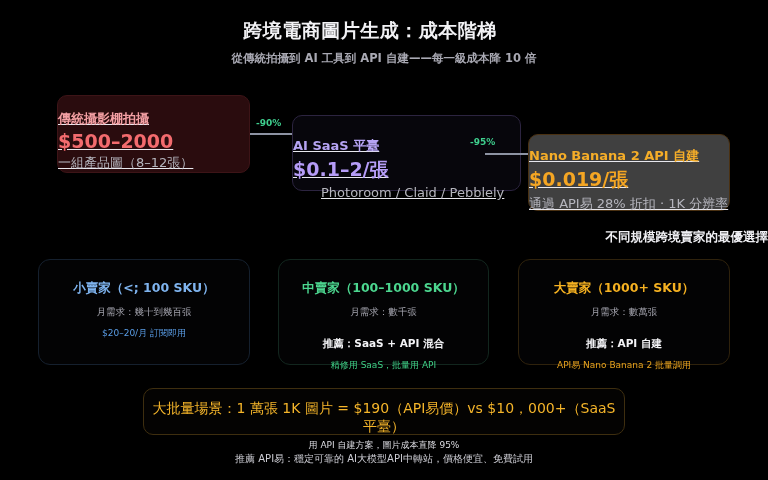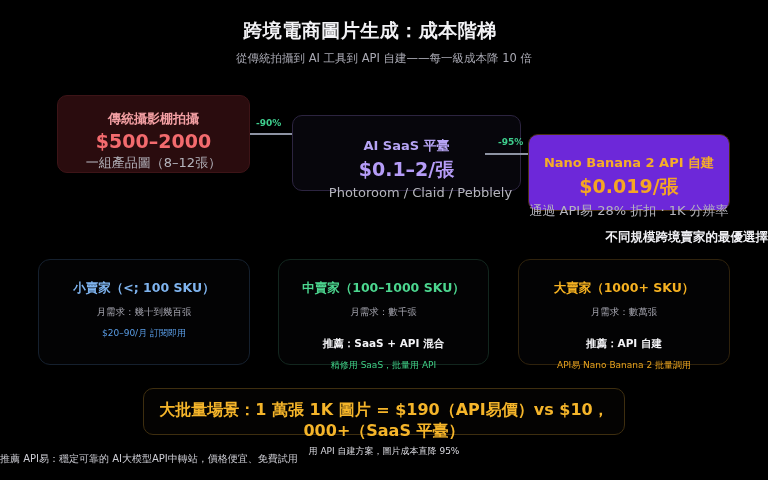--- a/index.html
+++ b/index.html
@@ -1,37 +1,37 @@
 <!DOCTYPE html>
 <html><head>
 <meta charset="utf-8">
 <style>
   * { box-sizing: border-box; margin: 0; padding: 0; }
   html, body { width: 768px; height: 480px; background: #000; overflow: hidden; }
   body { position: relative; font-family: "DejaVu Sans", "Liberation Sans", sans-serif; color: #e8e8ee; }
 
   .title { position: absolute; left: 0; width: 740px; top: 18px; text-align: center; font-size: 19px; font-weight: bold; color: #f2f2f5; letter-spacing: 0.5px; }
-  .subtitle { position: absolute; left: 0; width: 768px; top: 51px; text-align: center; font-size: 11.5px; color: #a9a9b3; }
+  .subtitle { position: absolute; left: 0; width: 768px; top: 51px; text-align: center; font-size: 11.5px; color: #a9a9b3; font-weight: bold; }
 
-  .card { position: absolute; border-radius: 10px; text-align: center; }
+  .card { position: absolute; border-radius: 10px; text-align: left; text-decoration: underline; }
   .card .c-title { font-size: 13px; font-weight: bold; }
   .card .c-price { font-weight: bold; }
   .card .c-note { font-size: 13px; color: #b5b5bd; }
 
   #tier-1 { left: 57px; top: 95px; width: 193px; height: 78px; background: #2a0c0e; border: 1px solid #3d1417; padding-top: 14px; }
   #tier-1 .c-title { color: #f4a0a4; }
   #tier-1 .c-price { color: #f36b6e; font-size: 19px; margin-top: 2px; }
   #tier-1 .c-note { margin-top: 2px; }
 
   #tier-2 { left: 292px; top: 115px; width: 229px; height: 76px; background: #07060c; border: 1px solid #2c2440; padding-top: 21px; }
   #tier-2 .c-title { color: #b6a4f4; }
   #tier-2 .c-price { color: #b59cf7; font-size: 19px; margin-top: 2px; }
   #tier-2 .c-note { margin-top: 2px; margin-left: 28px; }
 
-  #tier-3 { left: 528px; top: 134px; width: 202px; height: 77px; background: #6d28d9; border: 1px solid #4a3112; padding-top: 19px; }
+  #tier-3 { left: 528px; top: 134px; width: 202px; height: 77px; background: #404040; border: 1px solid #4a3112; padding-top: 12px; }
   #tier-3 .c-title { color: #f5ad28; }
   #tier-3 .c-price { color: #f5a623; font-size: 19px; margin-top: 2px; }
   #tier-3 .c-note { margin-top: 2px; }
 
   .connector { position: absolute; height: 2px; background: #8d93a3; }
   .conn-label { position: absolute; font-size: 9px; font-weight: bold; color: #3ecf8e; }
 
   .section-title { position: absolute; left: 0; width: 768px; top: 229px; text-align: right; font-size: 12.5px; font-weight: bold; color: #f0f0f4; }
 
   .seg { position: absolute; top: 259px; height: 106px; border-radius: 12px; background: #030304; text-align: center; padding-top: 20px; }
@@ -44,24 +44,24 @@
   #seg-small .s-title { color: #7fb4ef; }
   #seg-small .s-detail { color: #5a9de6; }
   #seg-mid { left: 278px; width: 211px; border: 1px solid #12261e; }
   #seg-mid .s-title { color: #4cd68f; }
   #seg-mid .s-detail { color: #3fcf86; }
   #seg-large { left: 518px; width: 212px; border: 1px solid #2f220c; }
   #seg-large .s-title { color: #f5b121; }
   #seg-large .s-detail { color: #e8a31e; }
 
   .highlight { position: absolute; left: 143px; top: 388px; width: 482px; height: 47px; border: 1px solid #3e2e0f; border-radius: 10px; background: #040302; text-align: center; padding-top: 11px; }
-  .highlight .h-main { font-size: 16px; font-weight: bold; color: #f5b52a; }
+  .highlight .h-main { font-size: 14px; font-weight: normal; color: #f5b52a; }
   .highlight .h-sub { font-size: 9px; color: #dcdce2; margin-top: 3px; }
 
-  .footer { position: absolute; left: 0; width: 768px; top: 452px; text-align: left; font-size: 10px; color: #cfcfd6; }
+  .footer { position: absolute; left: 0; width: 768px; top: 452px; text-align: center; font-size: 10px; color: #cfcfd6; }
 </style>
 </head>
 <body>
 
 <div class="title">跨境電商圖片生成：成本階梯</div>
 <div class="subtitle">從傳統拍攝到 AI 工具到 API 自建——每一級成本降 10 倍</div>
 
 <div class="card" id="tier-1">
   <div class="c-title">傳統攝影棚拍攝</div>
   <div class="c-price">$500–2000</div>
@@ -71,34 +71,34 @@
 <div class="connector" style="left:250px; top:133px; width:42px;"></div>
 <div class="conn-label" style="left:256px; top:118px;">-90%</div>
 
 <div class="card" id="tier-2">
   <div class="c-title">AI SaaS 平臺</div>
   <div class="c-price">$0.1–2/張</div>
   <div class="c-note">Photoroom / Claid / Pebblely</div>
 </div>
 
 <div class="connector" style="left:485px; top:153px; width:43px;"></div>
-<div class="conn-label" style="left:498px; top:137px;">-95%</div>
+<div class="conn-label" style="left:470px; top:137px;">-95%</div>
 
 <div class="card" id="tier-3">
   <div class="c-title">Nano Banana 2 API 自建</div>
   <div class="c-price">$0.019/張</div>
   <div class="c-note">通過 API易 28% 折扣 · 1K 分辨率</div>
 </div>
 
 <div class="section-title">不同規模跨境賣家的最優選擇</div>
 
 <div class="seg" id="seg-small">
   <div class="s-title">小賣家（&lt;; 100 SKU）</div>
   <div class="s-demand">月需求：幾十到幾百張</div>
-  <div class="s-detail">$20–90/月 訂閱即用</div>
+  <div class="s-detail">$20–20/月 訂閱即用</div>
 </div>
 
 <div class="seg" id="seg-mid">
   <div class="s-title">中賣家（100–1000 SKU）</div>
   <div class="s-demand">月需求：數千張</div>
   <div class="s-rec">推薦：SaaS + API 混合</div>
   <div class="s-detail">精修用 SaaS，批量用 API</div>
 </div>
 
 <div class="seg" id="seg-large">

